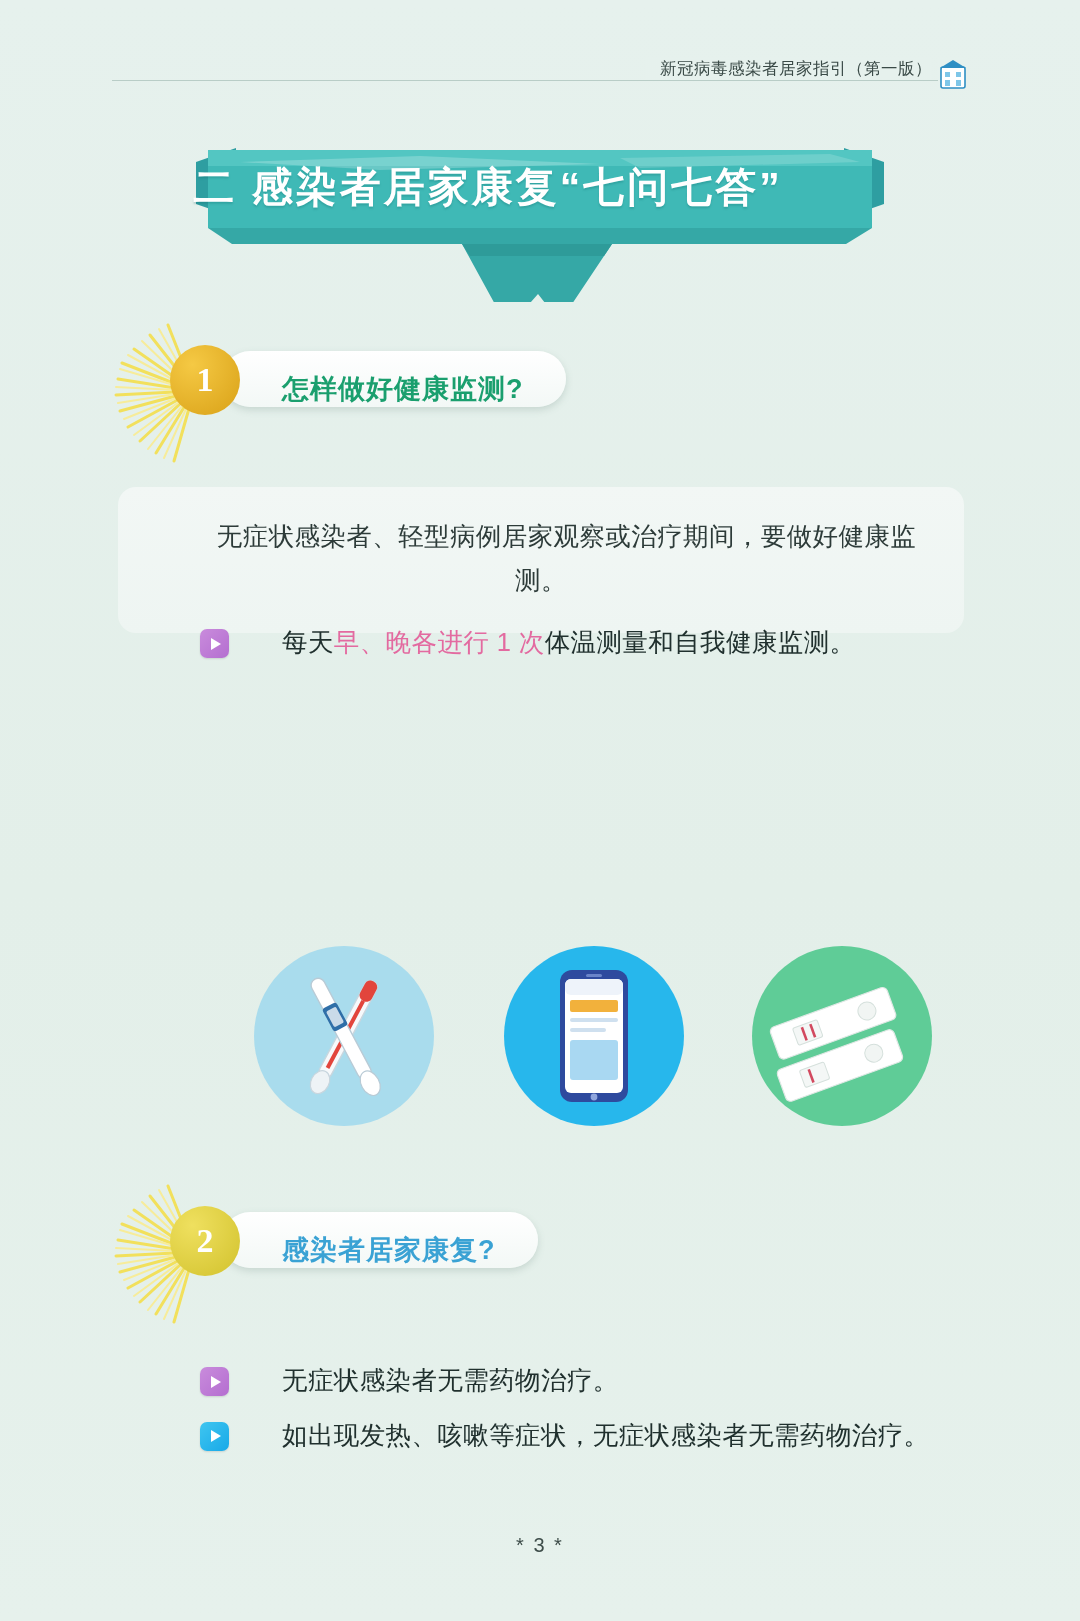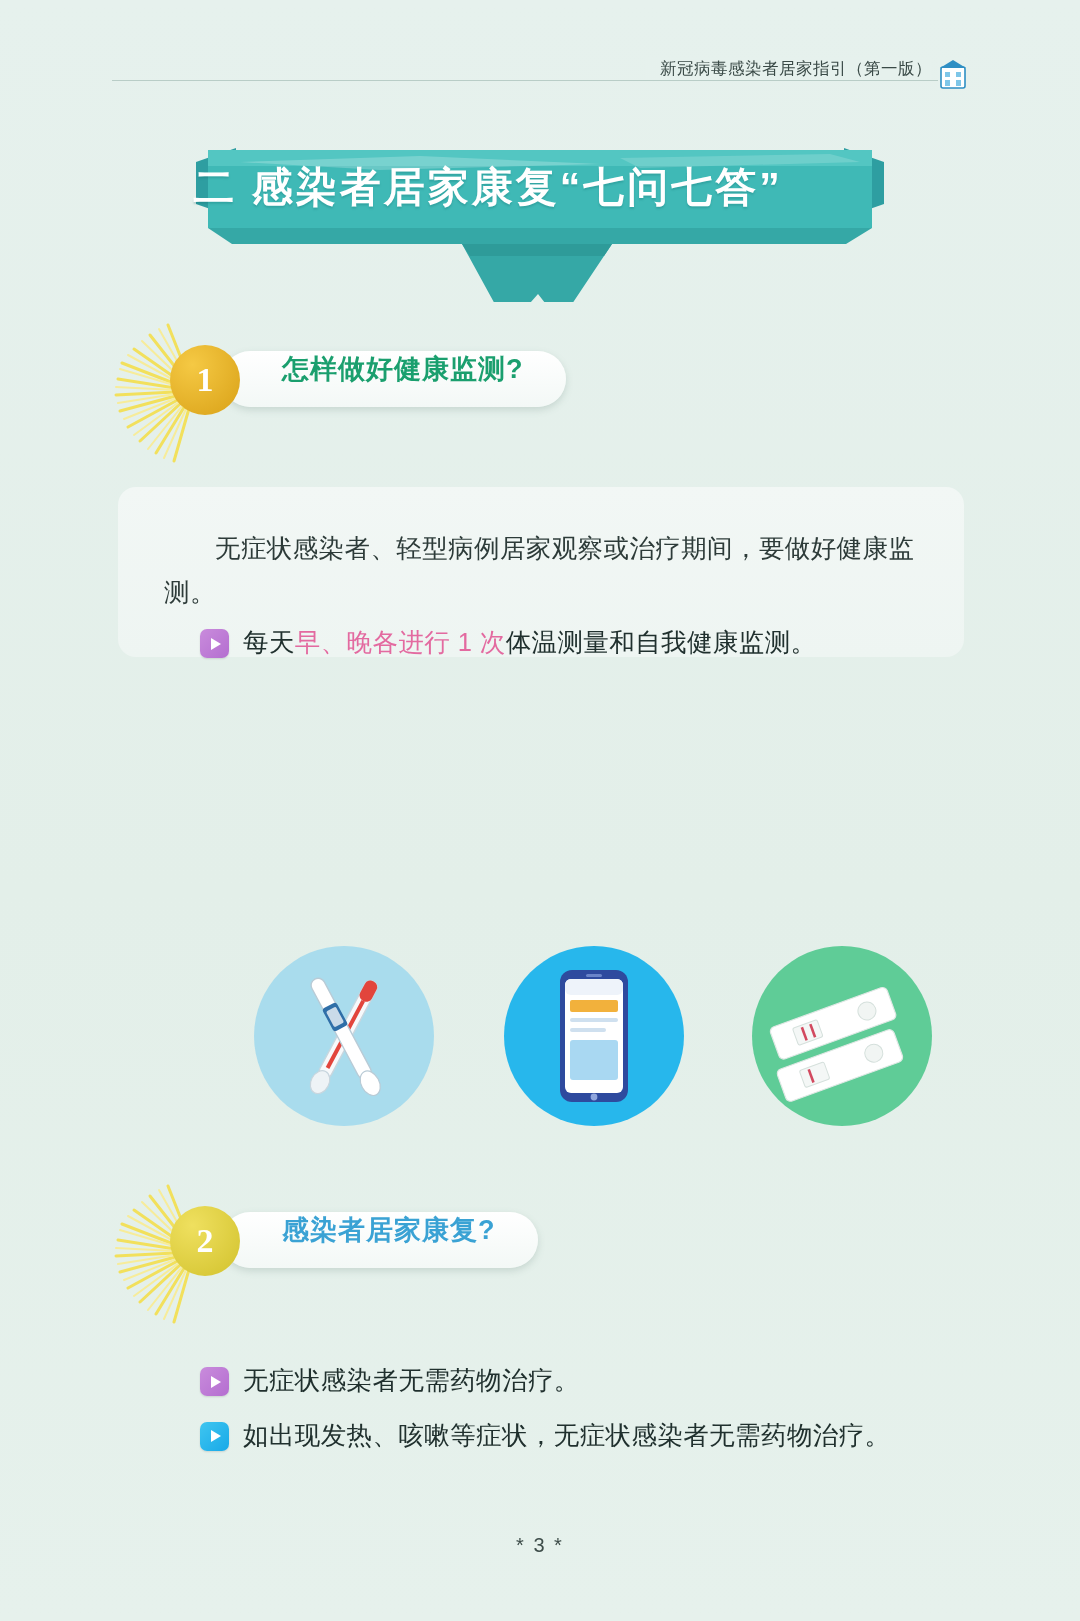--- a/index.html
+++ b/index.html
@@ -111,21 +111,21 @@
   .q-pill {
     position: absolute;
     left: 222px;
     top: 6px;
     height: 56px;
     padding: 0 42px 0 60px;
     background: linear-gradient(180deg,#ffffff,#f3f8f6);
     border-radius: 28px;
     box-shadow: 0 3px 7px rgba(110,140,130,0.25);
     display: flex;
-    align-items: flex-start;
+    align-items: flex-end;
     z-index: 2;
   }
   .q-pill span {
     font-size: 27px;
     font-weight: bold;
     letter-spacing: 1px;
   }
   .q-pill.green span { color: #1a9f6e; }
   .q-pill.blue span { color: #3aa2d4; }
 
@@ -134,26 +134,27 @@
     position: absolute;
     left: 118px;
     top: 487px;
     width: 846px;
     padding: 28px 34px 30px 34px;
     background: linear-gradient(180deg,#f2f7f5,#eef5f2);
     border-radius: 18px;
     box-sizing: border-box;
   }
   .intro-card p {
-    margin: 12px;
+    margin: 0;
     font-size: 25.5px;
     line-height: 1.72;
     color: #2d3b39;
     text-indent: 2em;
     letter-spacing: 0.4px;
+    text-align: center;
   }
 
   
   .bullets { position: absolute; left: 200px; width: 760px; }
   .bullet-row {
     display: flex;
     align-items: flex-start;
     margin-bottom: 13px;
   }
   .bullet-ico {
@@ -176,20 +177,21 @@
     margin-left: 3px;
   }
   .ico-purple { background: linear-gradient(135deg,#c98bdc,#b46ed0); }
   .ico-blue   { background: linear-gradient(135deg,#3fc6f0,#18a9e8); }
   .ico-green  { background: linear-gradient(135deg,#63d49b,#35bf82); }
   .bullet-text {
     font-size: 25.5px;
     line-height: 1.64;
     color: #20302e;
     letter-spacing: 0.4px;
+    margin-left: 39px;
   }
   .hl-pink { color: #e36aa0; }
 
   
   .illos { position: absolute; left: 0; width: 1080px; height: 180px; }
   .illo {
     position: absolute;
     width: 180px;
     height: 180px;
     border-radius: 50%;

